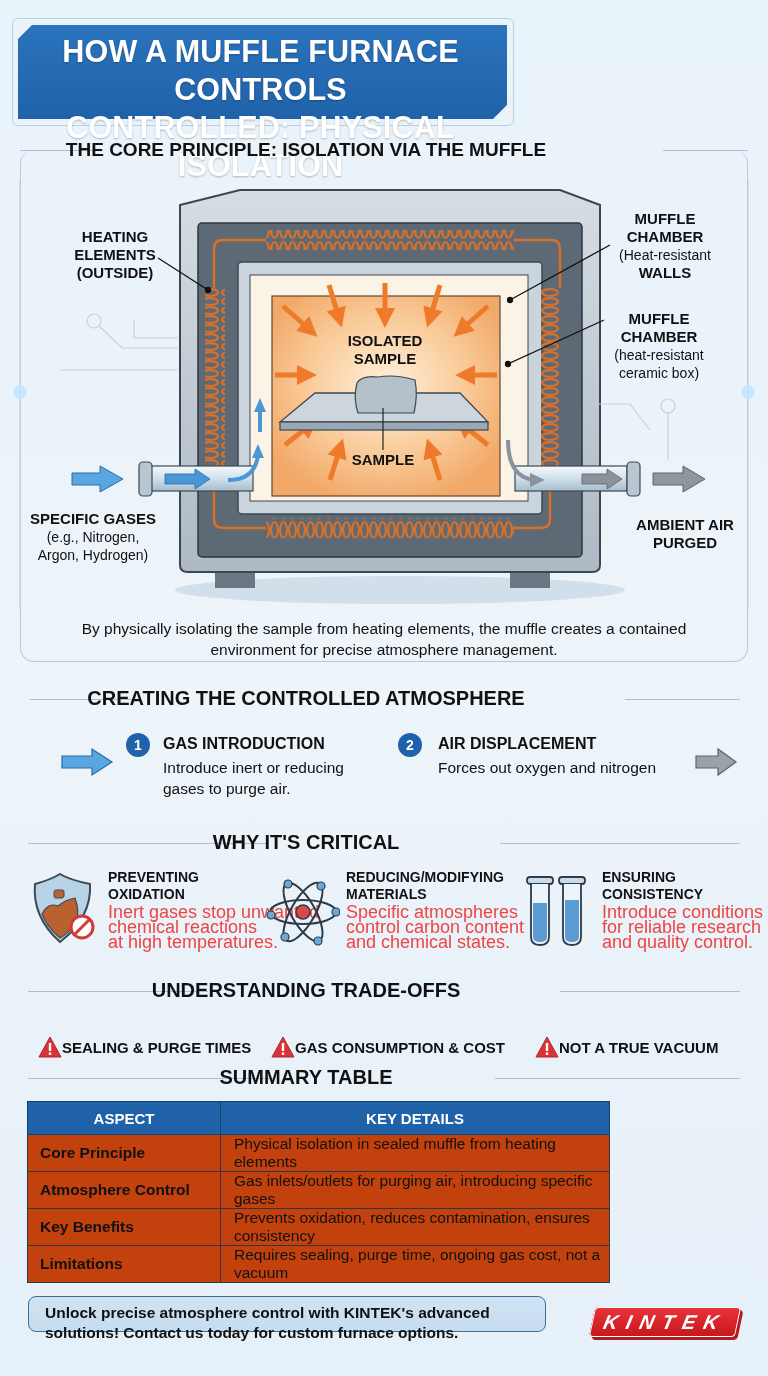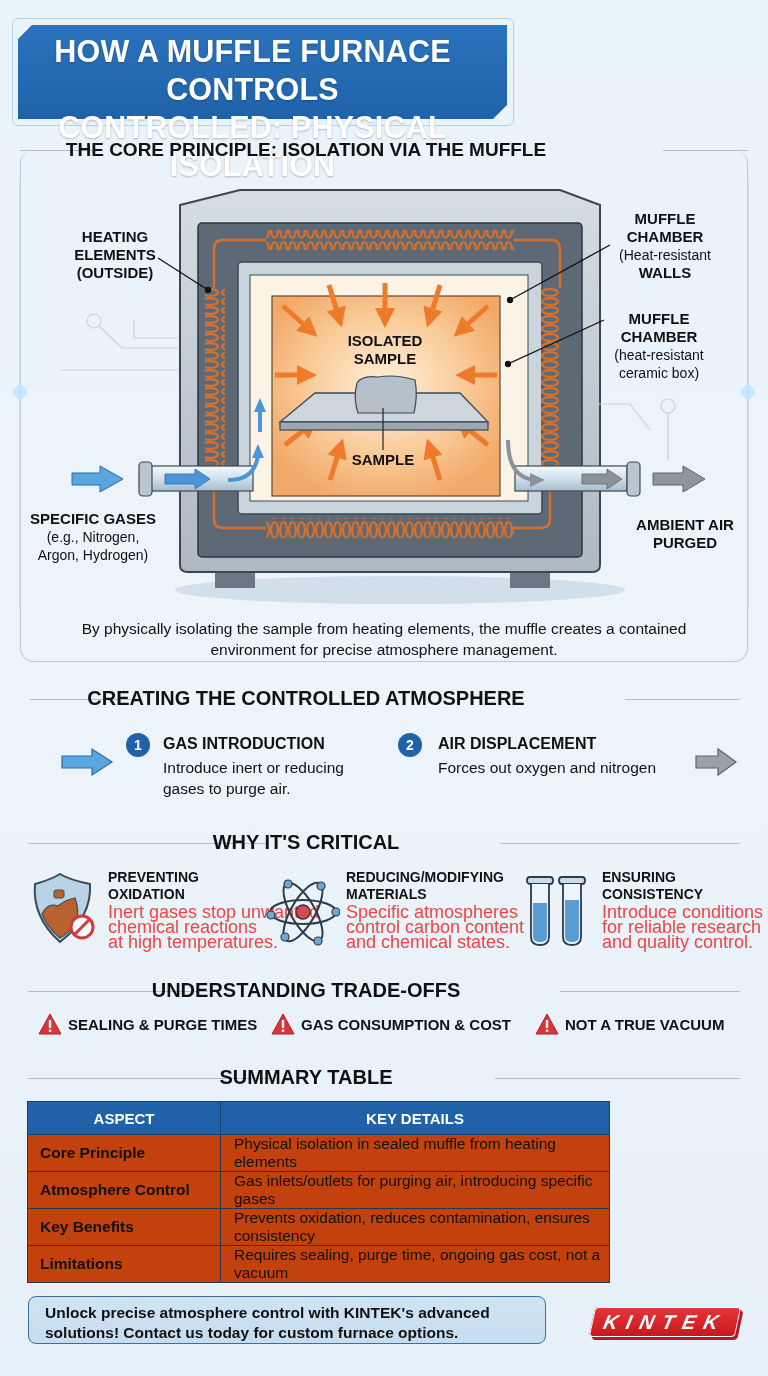--- a/index.html
+++ b/index.html
@@ -14,21 +14,21 @@
   .title-banner {
     position: absolute; left: 18px; top: 25px; width: 489px; height: 94px;
     background: linear-gradient(180deg, #2b73bd 0%, #1f62a9 100%);
     clip-path: polygon(14px 0, 100% 0, 100% calc(100% - 14px), calc(100% - 14px) 100%, 0 100%, 0 14px);
   }
   .title-outline {
     position: absolute; left: 12px; top: 18px; width: 502px; height: 108px;
     border: 1px solid #9cc2e2; border-radius: 6px; opacity: .7;
   }
   .title-text {
-    position: absolute; left: 8px; top: 32px; width: 489px;
+    position: absolute; left: 16px; top: 32px; width: 489px;
     text-align: center; color: #fff; font-weight: bold;
     font-size: 30.5px; line-height: 38px; letter-spacing: .2px;
     text-shadow: 0 1px 2px rgba(0,0,0,.25);
   }
 
   
   .section-head {
     position: absolute; left: 0; width: 612px; text-align: center;
     font-weight: bold; font-size: 20px; color: #111;
   }
@@ -50,39 +50,39 @@
     text-align: center; line-height: 24px;
   }
   .step-title { position: absolute; font-weight: bold; font-size: 16px; white-space: nowrap; }
   .step-desc { position: absolute; font-size: 15.5px; line-height: 21px; white-space: nowrap; }
 
   
   .crit-title { position: absolute; font-weight: bold; font-size: 14px; line-height: 17px; color: #111; }
   .crit-desc { position: absolute; font-size: 18px; line-height: 15px; color: #ef4444; }
 
   
-  .tradeoff { position: absolute; top: 1013px; display: flex; align-items: center; gap: 6px; font-weight: bold; font-size: 15px; white-space: nowrap; }
+  .tradeoff { position: absolute; top: 1036px; display: flex; align-items: center; gap: 0; font-weight: bold; font-size: 15px; white-space: nowrap; }
 
   
   table.summary {
     position: absolute; left: 27px; top: 1101px; width: 583px;
     border-collapse: collapse; font-size: 15.5px;
   }
   table.summary th {
     background: #1f62a9; color: #fff; font-weight: bold; height: 33px; font-size: 15px;
     border: 1px solid #16436e;
   }
   table.summary td {
     height: 33px; border: 1px solid #2a3845; background: #c2410c; padding-left: 13px; color: #111;
   }
   table.summary td.aspect { font-weight: bold; width: 193px; padding-left: 12px; }
 
   
   .cta {
-    position: absolute; left: 28px; top: 1296px; width: 518px; height: 48px;
+    position: absolute; left: 28px; top: 1296px; width: 518px; height: 36px;
     background: linear-gradient(180deg, #cfe3f2 0%, #c6ddf0 100%);
     border: 1px solid #3c6f9a; border-radius: 8px;
     font-weight: bold; font-size: 15.5px; line-height: 20px; padding: 6px 0 0 16px; color: #111;
   }
   .kintek {
     position: absolute; left: 592px; top: 1307px; width: 146px; height: 30px;
     background: linear-gradient(180deg, #e8353b 0%, #c8161d 100%);
     transform: skewX(-12deg); border-radius: 4px;
     box-shadow: 3px 3px 0 #b11a20, 0 0 0 1px #fff inset;
     color: #fff; font-weight: bold; font-style: italic; font-size: 20px;

